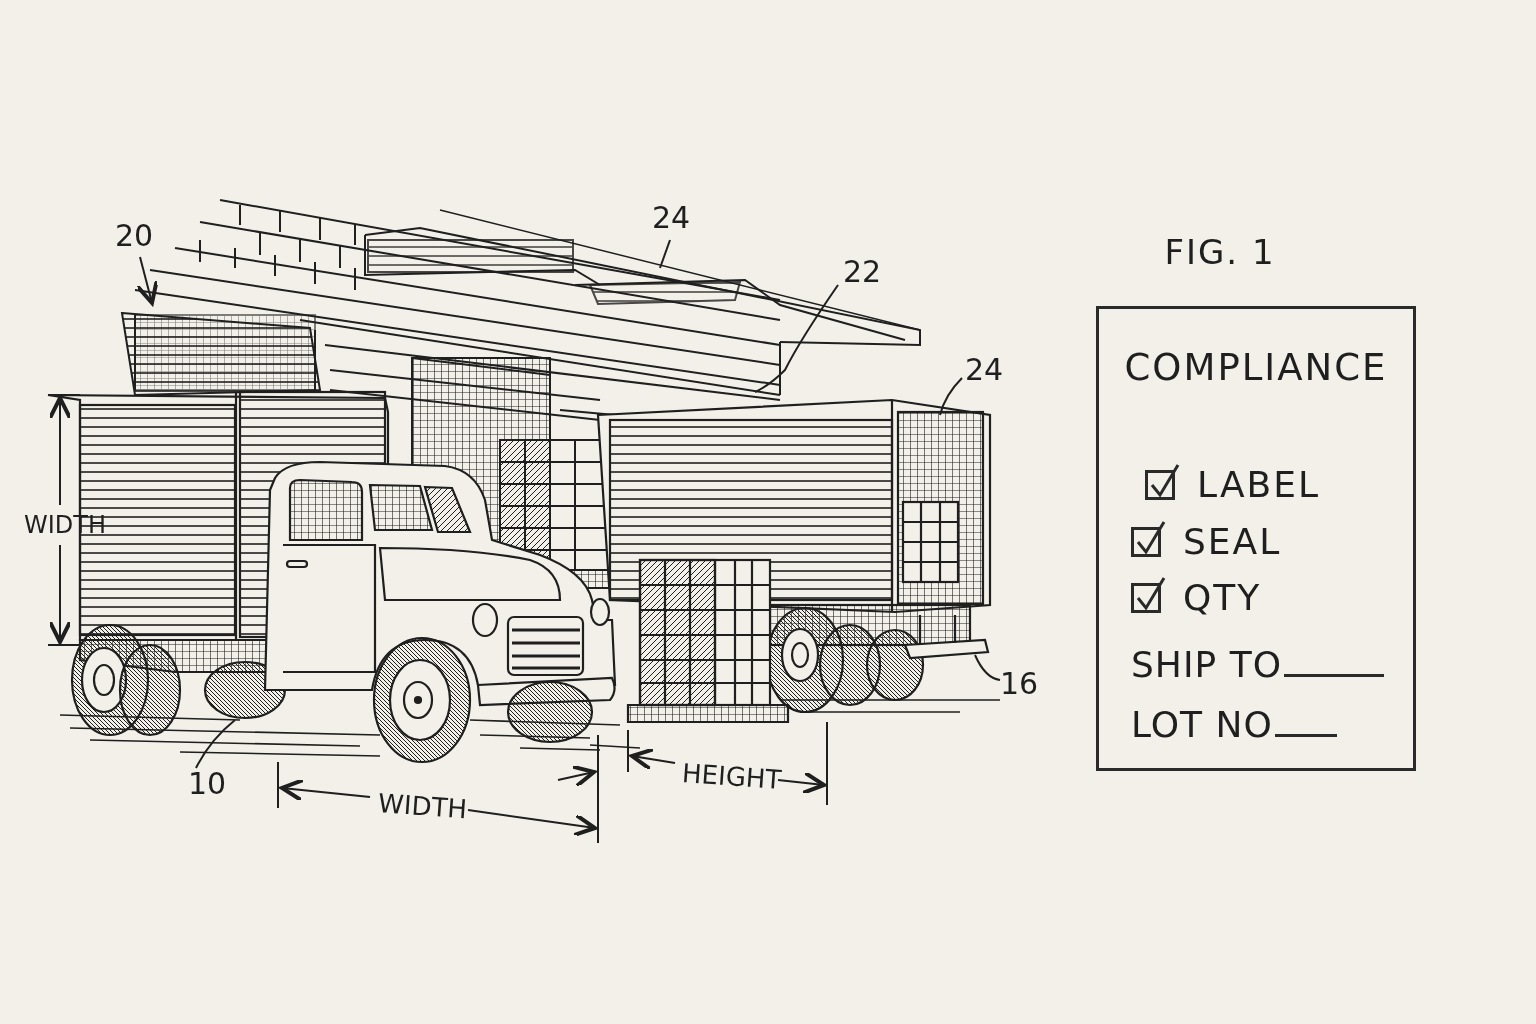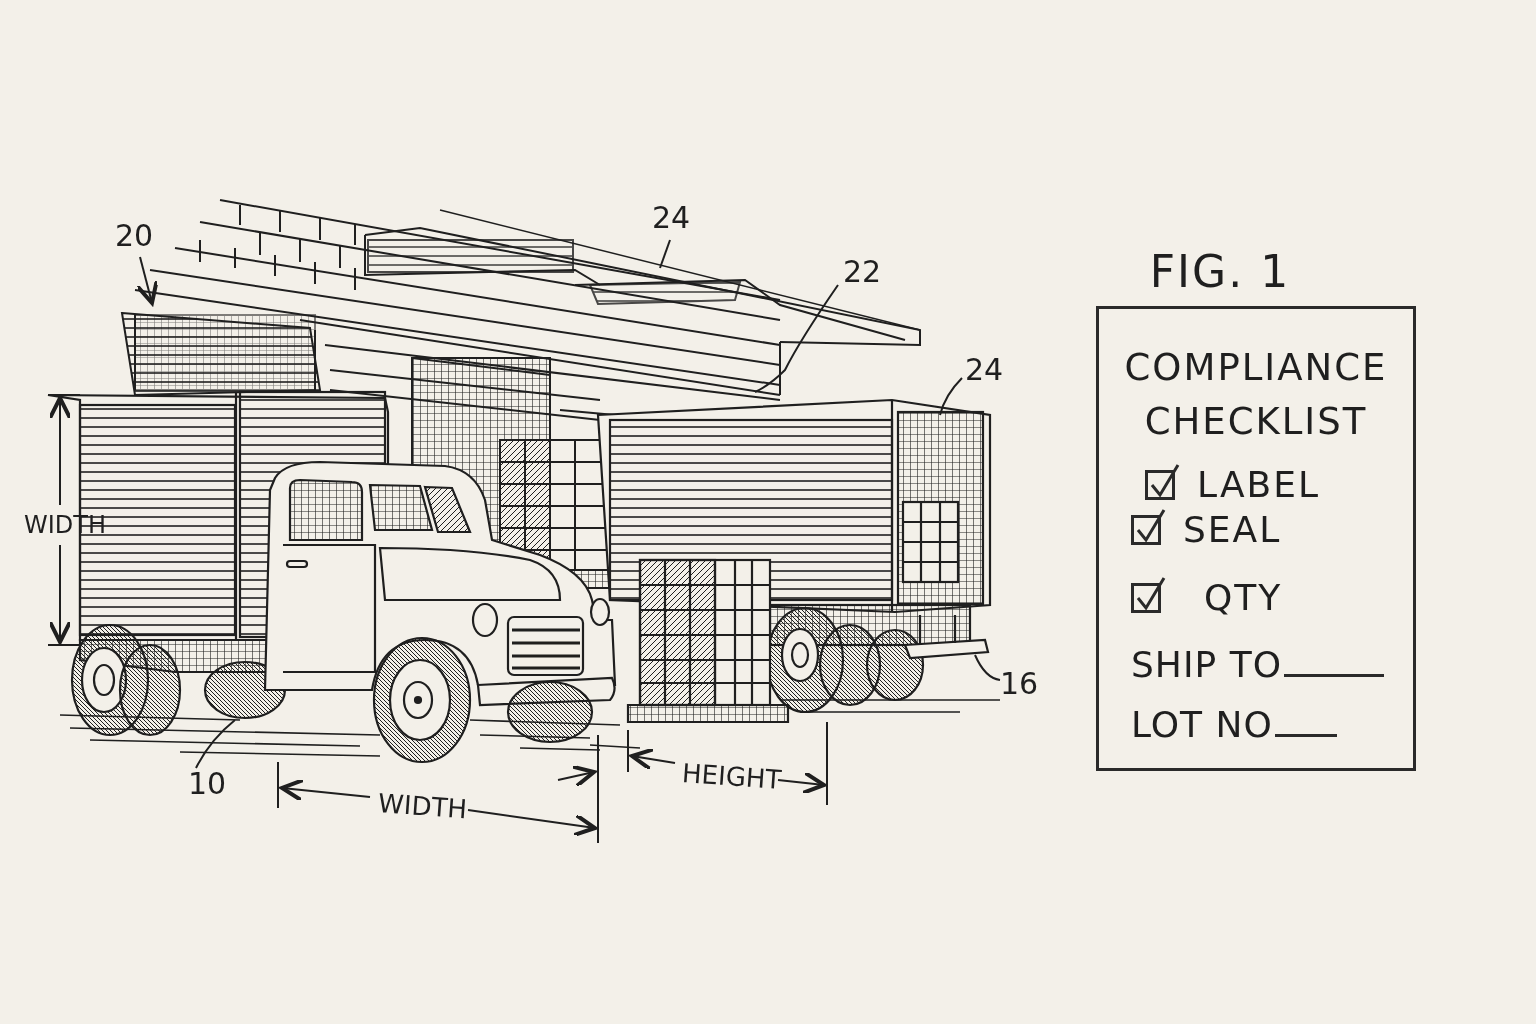--- a/index.html
+++ b/index.html
@@ -1,19 +1,19 @@
 <!DOCTYPE html>
 <html><head>
 <meta charset="utf-8">
 <style>
   html,body{margin:0;padding:0;background:#f3f0e9;}
   body{width:1536px;height:1024px;position:relative;overflow:hidden;font-family:"DejaVu Sans","Liberation Sans",sans-serif;color:#1f1f1f;}
   #figure{position:absolute;left:0;top:0;width:1536px;height:1024px;}
   .svgtext{font-family:"DejaVu Sans","Liberation Sans",sans-serif;fill:#1f1f1f;}
-  #fig-title{position:absolute;left:1120px;top:246px;width:200px;text-align:center;font-size:44px;letter-spacing:2px;font-weight:400;}
+  #fig-title{position:absolute;left:1120px;top:232px;width:200px;text-align:center;font-size:34px;letter-spacing:2px;font-weight:400;}
   #checklist{position:absolute;left:1056px;top:306px;width:320px;height:465px;border:3px solid #2a2a2a;box-sizing:border-box;margin-left:40px;}
   #checklist-title{position:absolute;left:0;top:32px;width:100%;text-align:center;font-size:37px;line-height:54px;letter-spacing:2px;}
   .check-row{position:absolute;left:32px;display:flex;align-items:center;font-size:36px;letter-spacing:2px;}
   .checkbox{width:30px;height:30px;border:3px solid #2a2a2a;box-sizing:border-box;margin-right:22px;position:relative;}
   .checkbox svg{position:absolute;left:-2px;top:-12px;}
   .field-row{position:absolute;left:32px;font-size:36px;letter-spacing:1px;display:flex;align-items:flex-end;}
   .blank{display:inline-block;border-bottom:3px solid #2a2a2a;height:0;margin-bottom:8px;margin-left:2px;}
 </style>
 </head>
 <body>
@@ -179,40 +179,39 @@
   <text class="svgtext" x="24" y="533" font-size="24">WIDTH</text>
   <text class="svgtext" x="378" y="815" font-size="26" transform="rotate(4 420 808)">WIDTH</text>
   <text class="svgtext" x="682" y="785" font-size="26" transform="rotate(4 725 778)">HEIGHT</text>
 </svg>
 
 <div id="fig-title">FIG. 1</div>
 
 <div id="checklist">
   <div id="checklist-title">
     <div>COMPLIANCE</div>
-    <div>CHECKLIST</div>
   </div>
 
   <div class="check-row" style="top:155px;padding-left:14px;">
     <span class="checkbox">
       <svg width="36" height="40" viewBox="0 0 36 40">
           <path d="M6 24 L14 34 L32 4" stroke="#2a2a2a" stroke-width="3" fill="none"></path>
         </svg>
     </span>
     <span>LABEL</span>
   </div>
-  <div class="check-row" style="top:200px;">
+  <div class="check-row" style="top:212px;">
     <span class="checkbox">
       <svg width="36" height="40" viewBox="0 0 36 40">
           <path d="M6 24 L14 34 L32 4" stroke="#2a2a2a" stroke-width="3" fill="none"></path>
         </svg>
     </span>
     <span>SEAL</span>
   </div>
-  <div class="check-row" style="top:268px;gap:21px;">
+  <div class="check-row" style="top:268px;">
     <span class="checkbox">
       <svg width="36" height="40" viewBox="0 0 36 40">
           <path d="M6 24 L14 34 L32 4" stroke="#2a2a2a" stroke-width="3" fill="none"></path>
         </svg>
     </span>
     <span>QTY</span>
   </div>
 
   <div class="field-row" style="top:395px;">
     <span>LOT NO</span>

